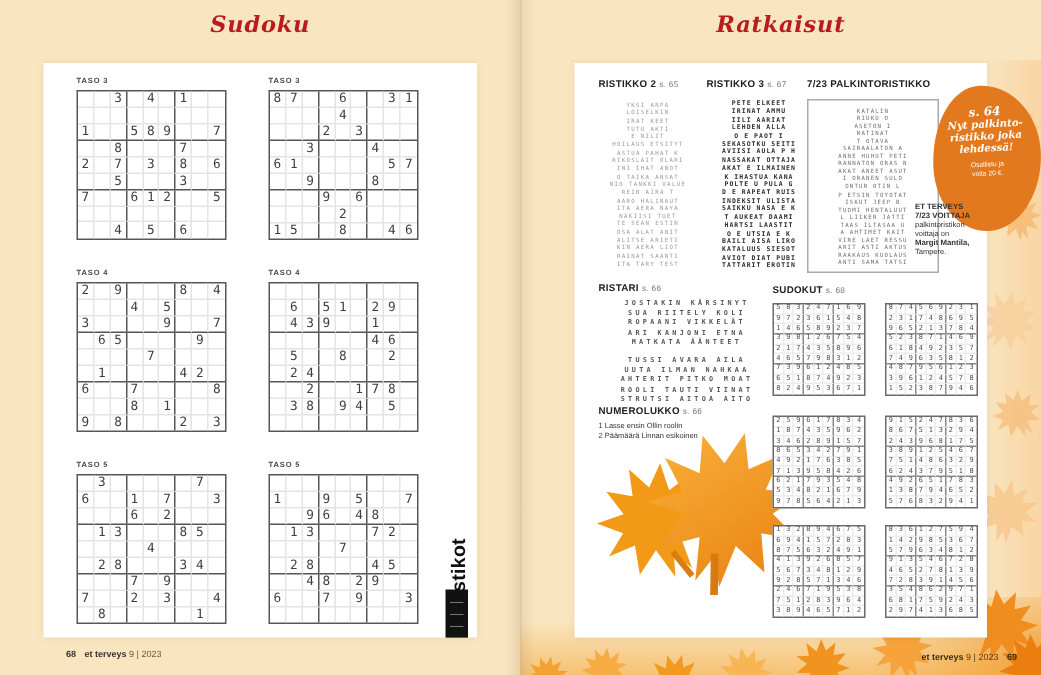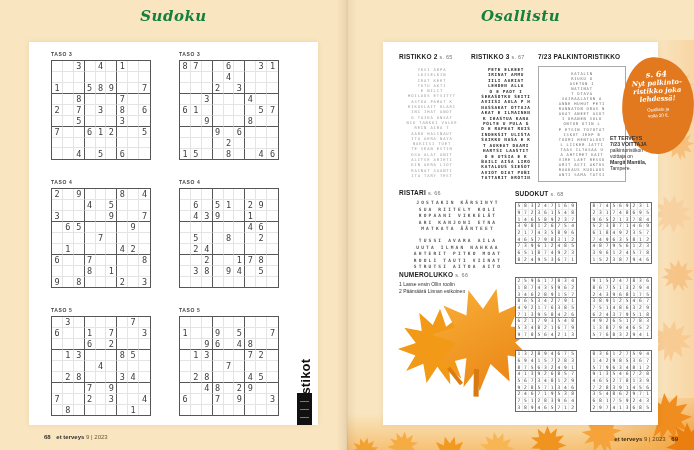--- a/index.html
+++ b/index.html
@@ -3,21 +3,21 @@
 <meta charset="utf-8">
 <style>
   html,body{margin:0;padding:0;background:#888;}
   .spread{position:relative;width:694px;height:450px;overflow:hidden;
     font-family:"Liberation Sans",sans-serif;background:#f9e5c0;}
   .page{position:absolute;top:0;width:347px;height:450px;background:#f9e5c0;}
   .page-l{left:0}.page-r{left:347px}
   .gutter{position:absolute;left:337px;top:0;width:20px;height:450px;z-index:4;pointer-events:none;
     background:linear-gradient(90deg,rgba(0,0,0,0) 0%,rgba(90,60,20,.10) 45%,rgba(90,60,20,.16) 50%,rgba(90,60,20,.07) 58%,rgba(0,0,0,0) 100%);}
   .page-title{position:absolute;top:7px;width:347px;text-align:center;z-index:2;
-    font-family:"DejaVu Serif",serif;font-style:italic;font-weight:bold;font-size:15px;color:#15803d;letter-spacing:.5px;}
+    font-family:"DejaVu Serif",serif;font-style:italic;font-weight:bold;font-size:15px;color:#b91c1c;letter-spacing:.5px;}
   .card{position:absolute;background:#fff;z-index:2;box-shadow:0 0 5px rgba(120,80,20,.10);}
   .card-l{left:29px;top:42px;width:289px;height:383px;}
   .card-r{left:383px;top:42px;width:275px;height:383px;}
 
   
   .taso{position:absolute;font-size:5px;font-weight:bold;color:#444;letter-spacing:.6px;z-index:3;}
   .sgrid{position:absolute;display:grid;grid-template-columns:repeat(9,1fr);grid-template-rows:repeat(9,1fr);
     border:1.4px solid #565656;background:#fff;z-index:3;box-sizing:border-box;}
   .sgrid .cell{border-right:1px solid #e4e4e4;border-bottom:1px solid #e4e4e4;
     display:flex;align-items:center;justify-content:center;
@@ -657,21 +657,21 @@
   <svg class="dl" viewBox="-55 -55 110 110" style="left:430px;top:434px;width:40px;height:40px;transform:rotate(15deg)">
       <use href="#mapleleaf" fill="#f2991f"></use>
     </svg>
   <svg class="dl" viewBox="-55 -55 110 110" style="left:386px;top:430px;width:34px;height:34px;transform:rotate(-25deg)">
       <use href="#mapleleaf" fill="#f6ab43"></use>
     </svg>
   <svg class="dl" viewBox="-55 -55 110 110" style="left:350px;top:436px;width:30px;height:30px;transform:rotate(10deg)">
       <use href="#mapleleaf" fill="#f3a232"></use>
     </svg>
 
-  <div class="page-title" style="left:347px">Osallistu</div>
+  <div class="page-title" style="left:347px">Ratkaisut</div>
   <div class="card card-r"></div>
 
   <div class="shead" style="left:399px;top:53px">
     <span>RISTIKKO 2</span>
     <span class="pref">s. 65</span>
   </div>
   <div class="tinyrows rows-light" style="left:399px;top:67px"><div>YKSI ARPA</div><div>LOISELKIN</div><div>IRAT KEET</div><div>TUTU AKTI</div><div>E NILIT</div><div>HOILAUS ETSITYT</div><div>ASTUA PAHAT K</div><div>RIKOSLAIT OLARI</div><div>INI IHAT ANOT</div><div>O TAIKA ANSAT</div><div>NIO TANKKI VALUE</div><div>REIN AIRA T</div><div>AARO HALINAUT</div><div>ITA AERA NAYA</div><div>NAKIISI TUET</div><div>TE SEAN ESTIN</div><div>OSA ALAT ANIT</div><div>ALITSE ARIETI</div><div>KIN AERA LIOT</div><div>RAINAT SAANTI</div><div>ITA TARY TEST</div></div>
 
   <div class="shead" style="left:471px;top:53px">
     <span>RISTIKKO 3</span>

